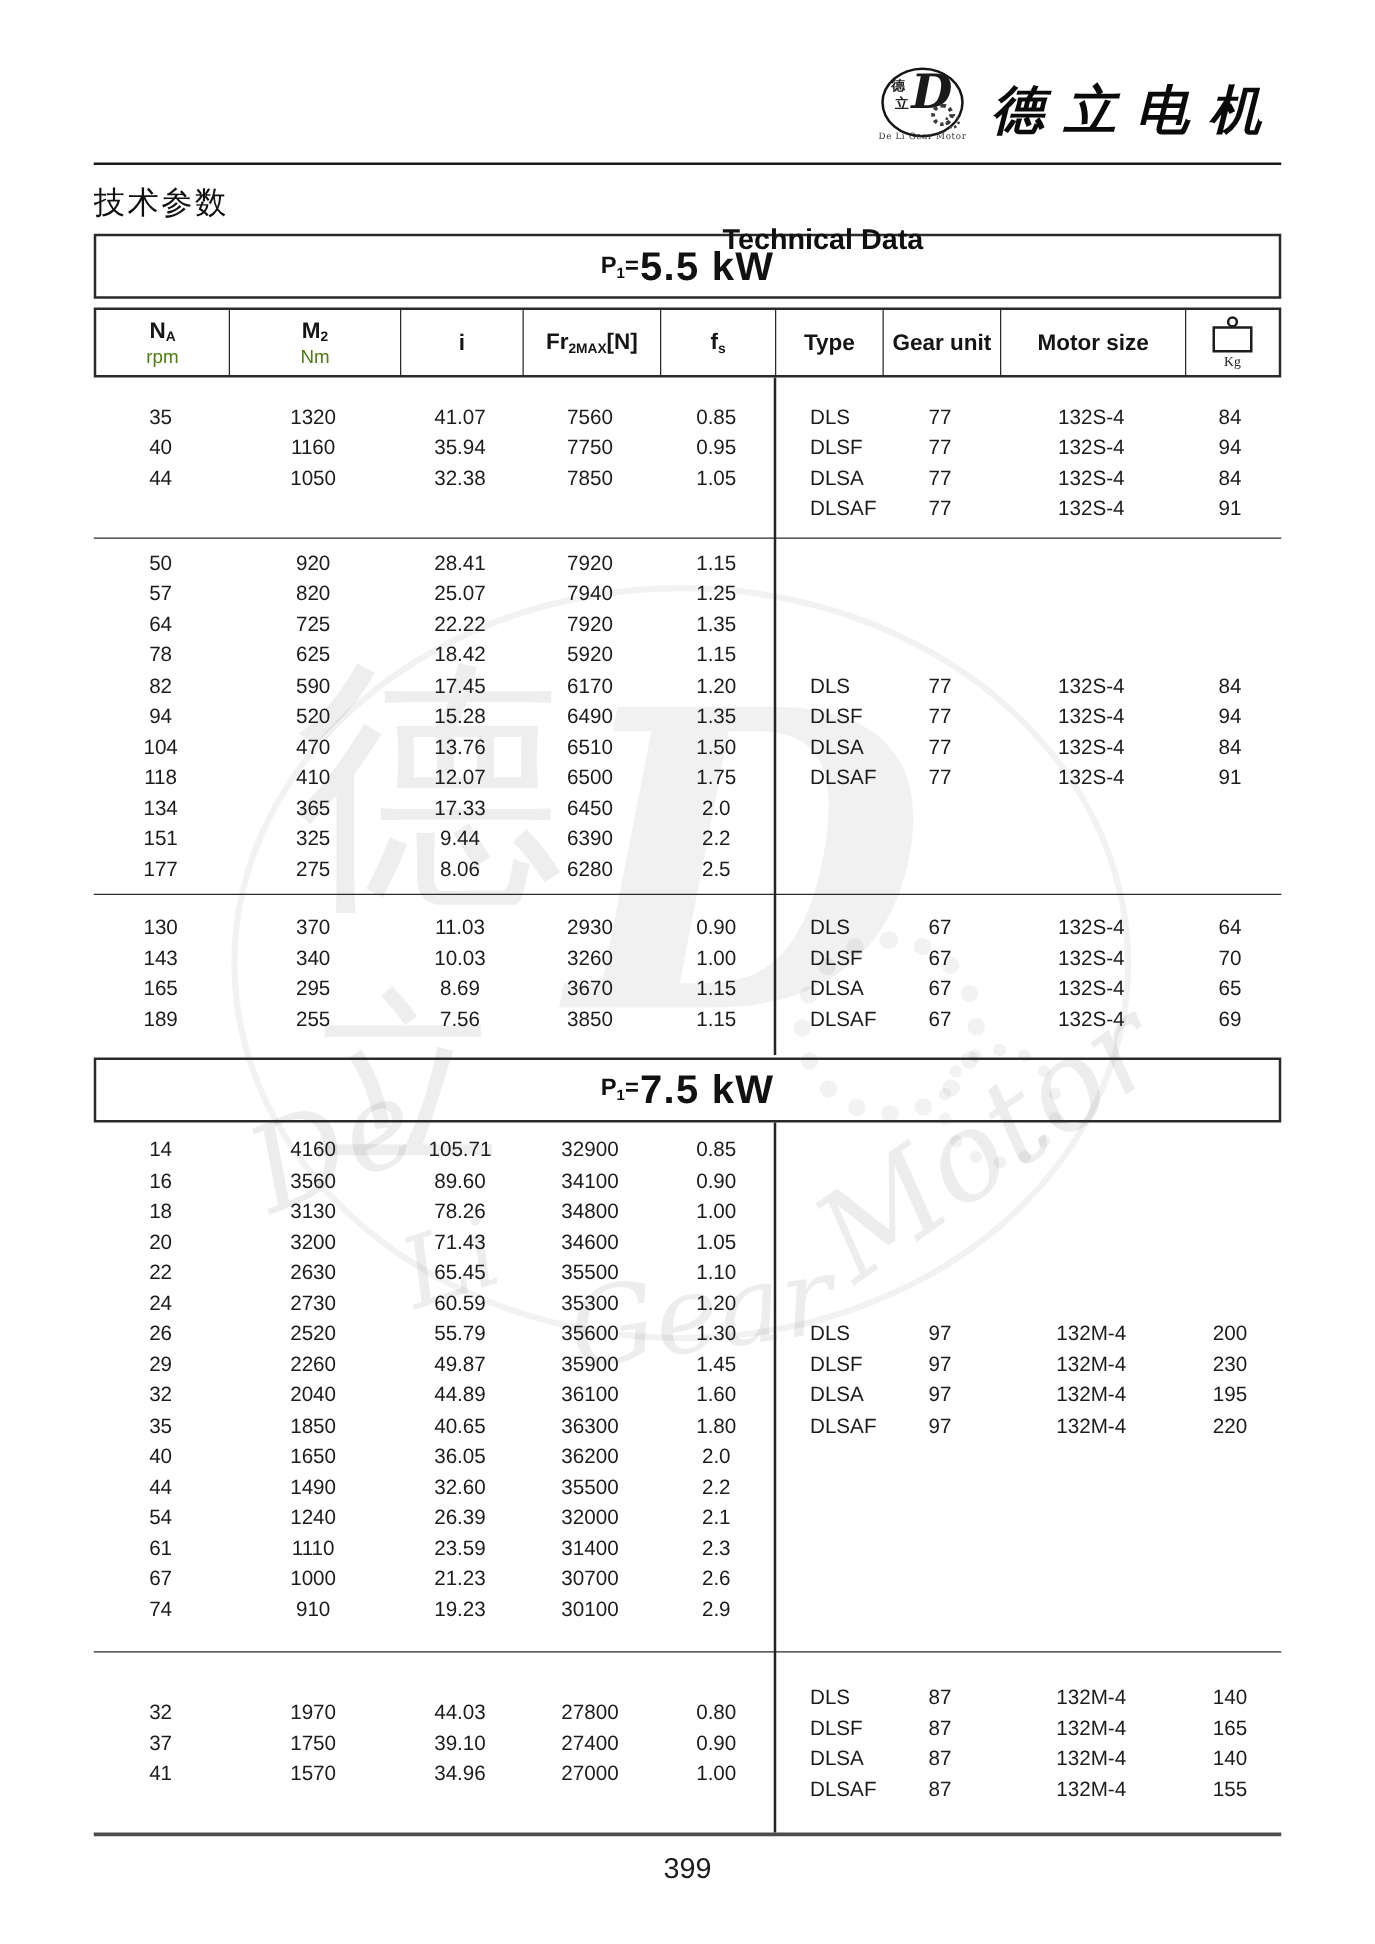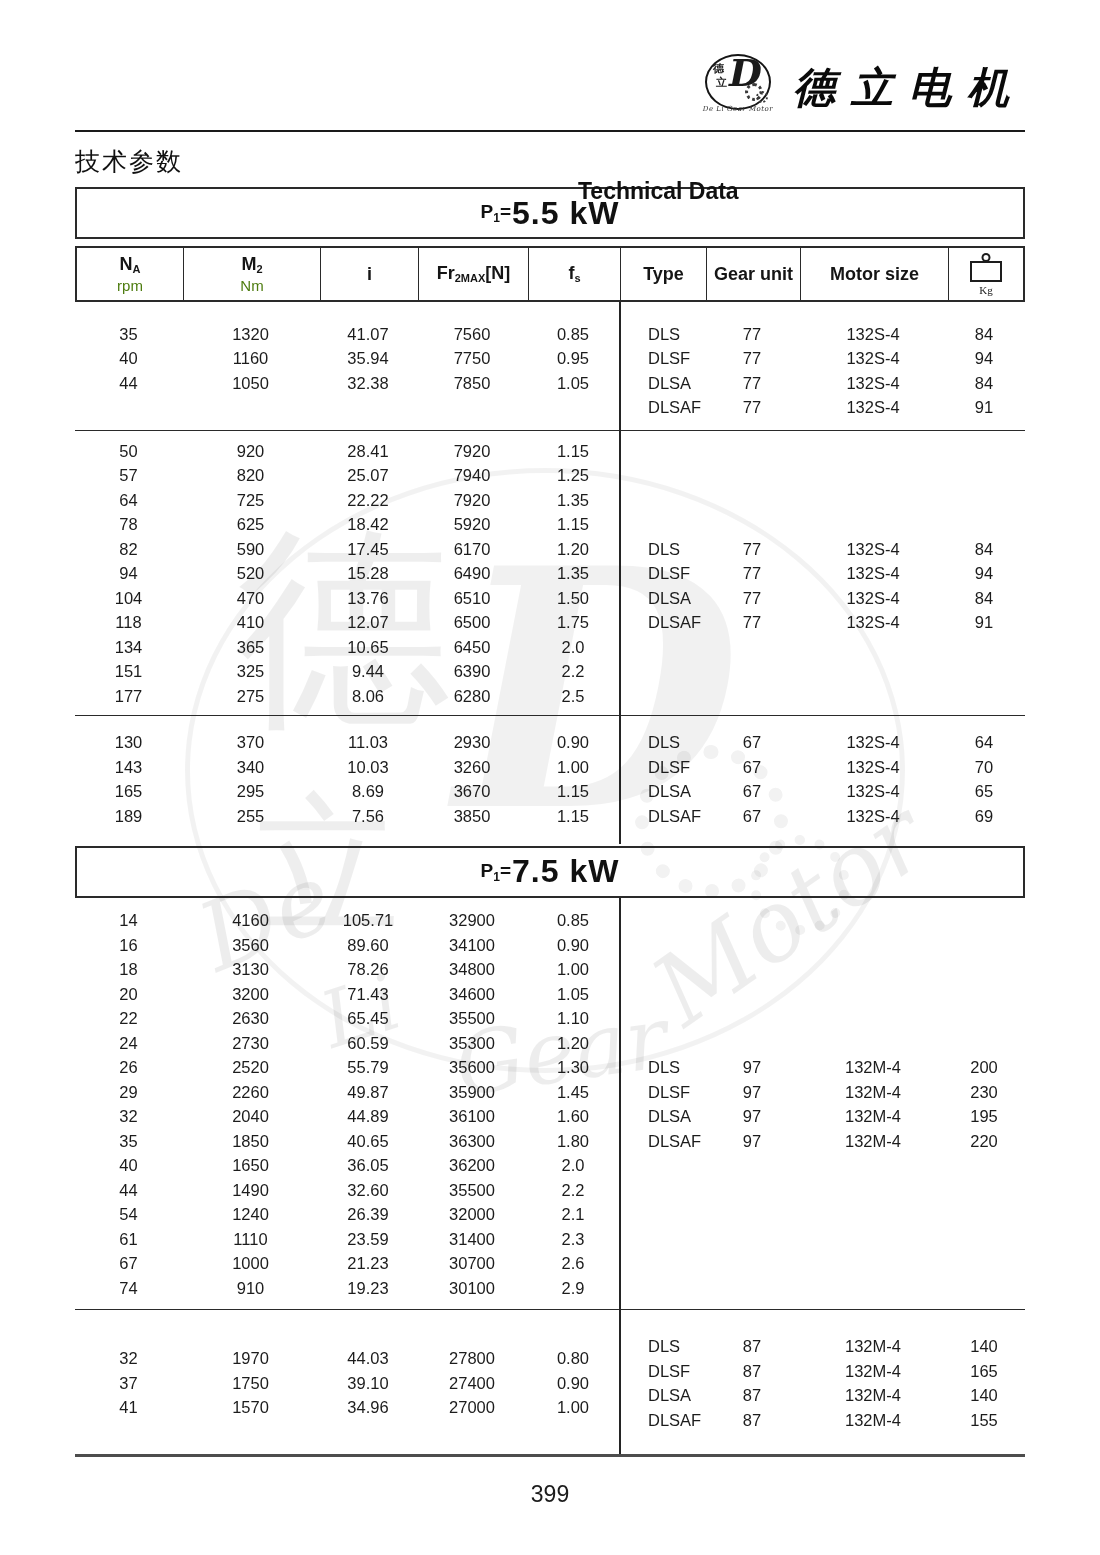--- a/index.html
+++ b/index.html
@@ -14,21 +14,21 @@
   .brand-row{display:flex;justify-content:flex-end;align-items:center;gap:16px;padding-top:52px;height:72px;}
   .emblem{position:relative;width:78px;height:72px;flex:none;}
   .em-ellipse{position:absolute;left:6px;top:2px;width:62px;height:52px;border:2.5px solid #151515;border-radius:50%;}
   .em-ch{position:absolute;font-family:"DejaVu Serif",serif;font-size:11px;font-weight:bold;color:#222;line-height:1;}
   .em-ch1{left:14px;top:11px;}
   .em-ch2{left:17px;top:25px;}
   .em-d{position:absolute;left:30px;top:2px;font-family:"DejaVu Serif",serif;font-style:italic;font-weight:bold;font-size:38px;line-height:1;color:#1a1a1a;}
   .em-gear{position:absolute;border-radius:50%;border-style:dotted;border-color:#3a3a3a;}
   .em-g1{width:12px;height:12px;left:46px;top:31px;border-width:3px;}
   .em-g2{width:8px;height:8px;left:57px;top:39px;border-width:2.5px;}
-  .em-arc{position:absolute;left:-4px;top:53px;width:86px;text-align:center;font-family:"DejaVu Serif",serif;font-style:italic;font-size:7px;color:#333;letter-spacing:.5px;white-space:nowrap;}
+  .em-arc{position:absolute;left:-4px;top:53px;width:86px;text-align:center;font-family:"DejaVu Serif",serif;font-size:7px;color:#333;letter-spacing:.5px;white-space:nowrap;}
   .brand-text{font-family:"DejaVu Serif",serif;font-weight:bold;font-style:italic;font-size:42px;letter-spacing:16px;color:#0a0a0a;line-height:1;}
 
   .header-rule{border-top:2.5px solid #1a1a1a;margin-top:6px;}
 
   .subheader{position:relative;margin-top:13px;height:30px;}
   .sub-cn{font-size:25px;color:#101010;letter-spacing:2px;text-align:right;}
   .sub-en{position:absolute;left:503px;top:1px;font-weight:bold;font-size:23px;color:#101010;margin-top:32px;}
 
   
   .power-box{border:2px solid #2a2a2a;height:48px;display:flex;align-items:center;justify-content:center;background:transparent;}
@@ -53,27 +53,27 @@
   .data-area{position:relative;}
   .data-area::after{content:'';position:absolute;left:544px;top:0;bottom:0;width:1.5px;background:#242424;}
   .block-sep{border-top:1.5px solid #2a2a2a;}
   .trow{display:grid;grid-template-columns:107px 137px 98px 110px 92px 86px 94px 148px 74px;height:24.5px;align-items:center;}
   .cell{font-size:16.5px;color:#1c1c1c;text-align:center;white-space:nowrap;}
   .cell.c6{text-align:left;padding-left:29px;}
 
   [data-blocks="0"] .block:nth-of-type(1){padding:20px 0 10px;}
   [data-blocks="0"] .block:nth-of-type(3){padding:8px 0 6px;}
   [data-blocks="0"] .block:nth-of-type(5){padding:15px 0 15px;}
-  [data-blocks="1"] .block:nth-of-type(1){padding:11px 0 8px;}
+  [data-blocks="1"] .block:nth-of-type(1){padding:11px 0 20px;}
   [data-blocks="1"] .block:nth-of-type(3){padding:25px 0 21px;}
   [data-blocks="1"] .block:nth-of-type(3) .lp{position:relative;top:12px;}
 
   
   .footer-rule{border-top:3px solid #4d4d4d;margin-top:0;}
-  .page-num{text-align:center;margin-top:24px;font-size:23px;color:#1c1c1c;}
+  .page-num{text-align:center;margin-top:12px;font-size:23px;color:#1c1c1c;}
 
   
   .watermark{position:absolute;left:0;top:0;width:1100px;height:1555px;z-index:0;pointer-events:none;}
   .wm{position:absolute;font-family:"DejaVu Serif",serif;line-height:1;}
   .wm-ellipse{position:absolute;left:185px;top:468px;width:710px;height:595px;border:5px solid rgba(0,0,0,0.05);border-radius:50%;}
   .wm-de{left:235px;top:520px;font-size:215px;color:rgba(0,0,0,0.065);}
   .wm-li{left:250px;top:790px;font-size:150px;color:rgba(0,0,0,0.065);}
   .wm-D{left:455px;top:525px;font-size:330px;font-weight:bold;font-style:italic;color:rgba(0,0,0,0.055);}
   .wm-gear1{position:absolute;left:635px;top:745px;width:125px;height:125px;border:14px dotted rgba(0,0,0,0.05);border-radius:50%;}
   .wm-gear2{position:absolute;left:750px;top:835px;width:80px;height:80px;border:10px dotted rgba(0,0,0,0.05);border-radius:50%;}
@@ -292,21 +292,21 @@
           <div class="cell c4 lp">6500</div>
           <div class="cell c5 lp">1.75</div>
           <div class="cell c6 rp">DLSAF</div>
           <div class="cell c7 rp">77</div>
           <div class="cell c8 rp">132S-4</div>
           <div class="cell c9 rp">91</div>
         </div>
         <div class="trow">
           <div class="cell c1 lp">134</div>
           <div class="cell c2 lp">365</div>
-          <div class="cell c3 lp">10.65</div>
+          <div class="cell c3 lp">17.33</div>
           <div class="cell c4 lp">6450</div>
           <div class="cell c5 lp">2.0</div>
           <div class="cell c6 rp"></div>
           <div class="cell c7 rp"></div>
           <div class="cell c8 rp"></div>
           <div class="cell c9 rp"></div>
         </div>
         <div class="trow">
           <div class="cell c1 lp">151</div>
           <div class="cell c2 lp">325</div>

